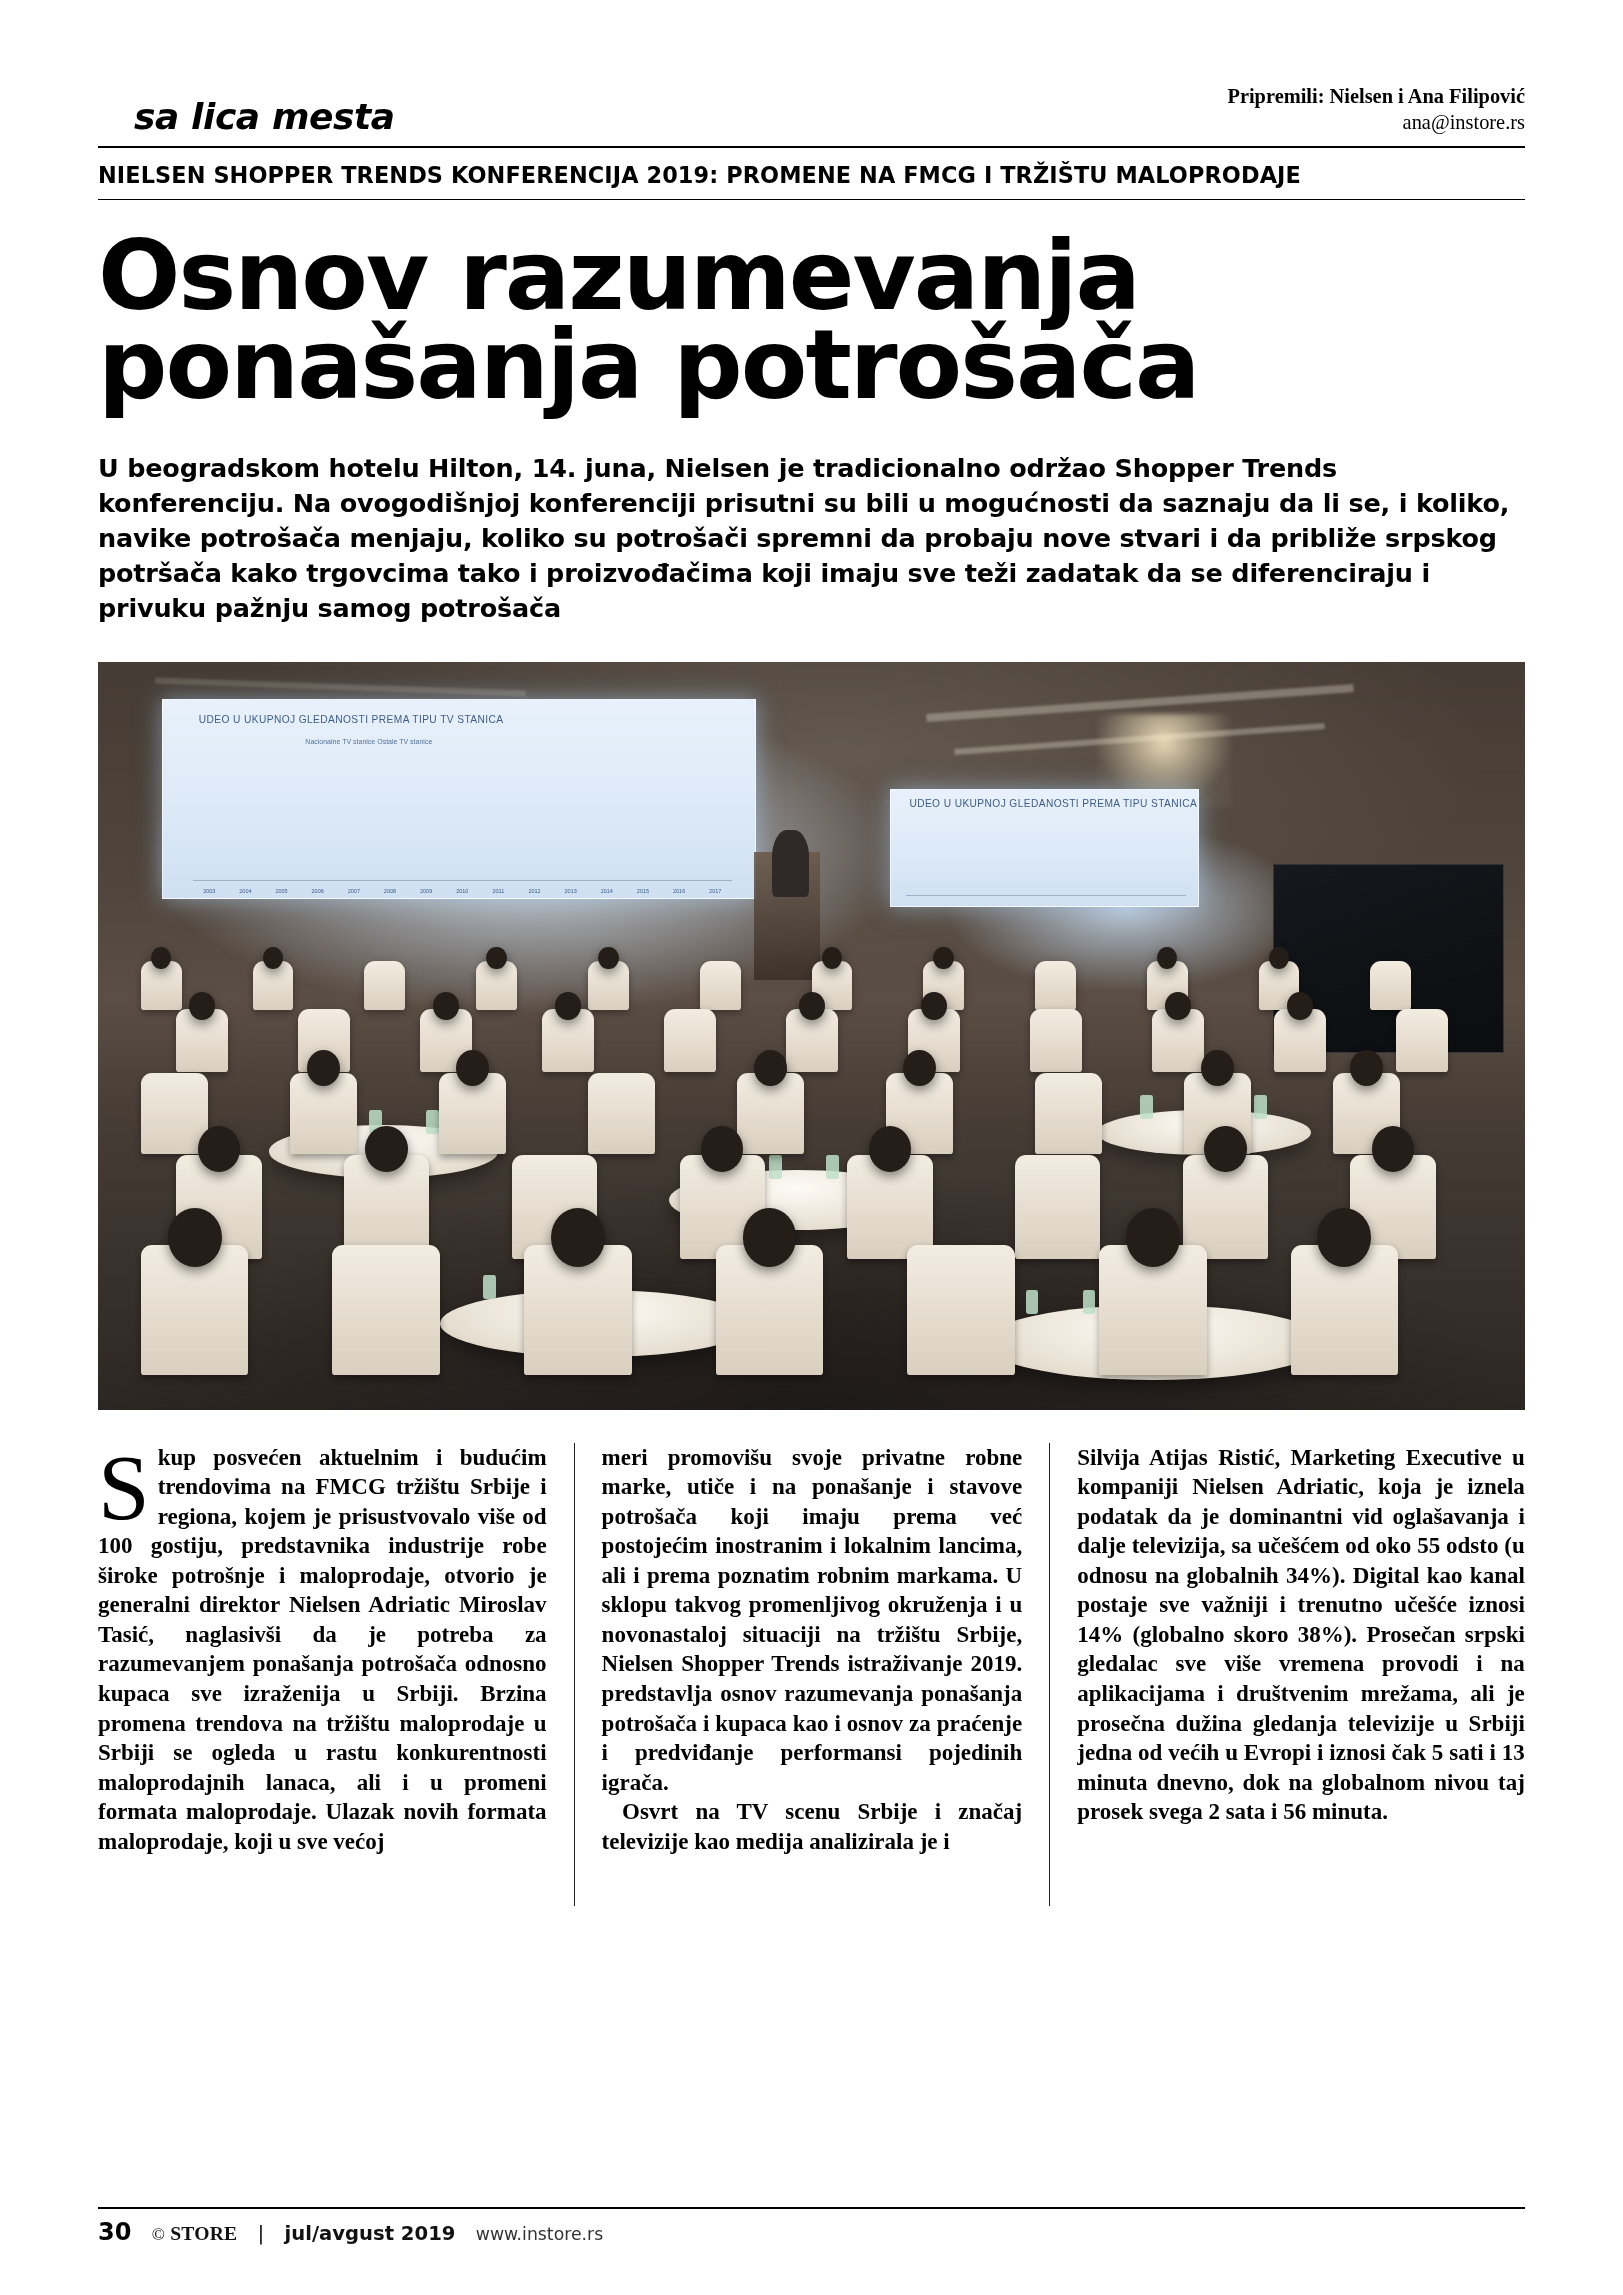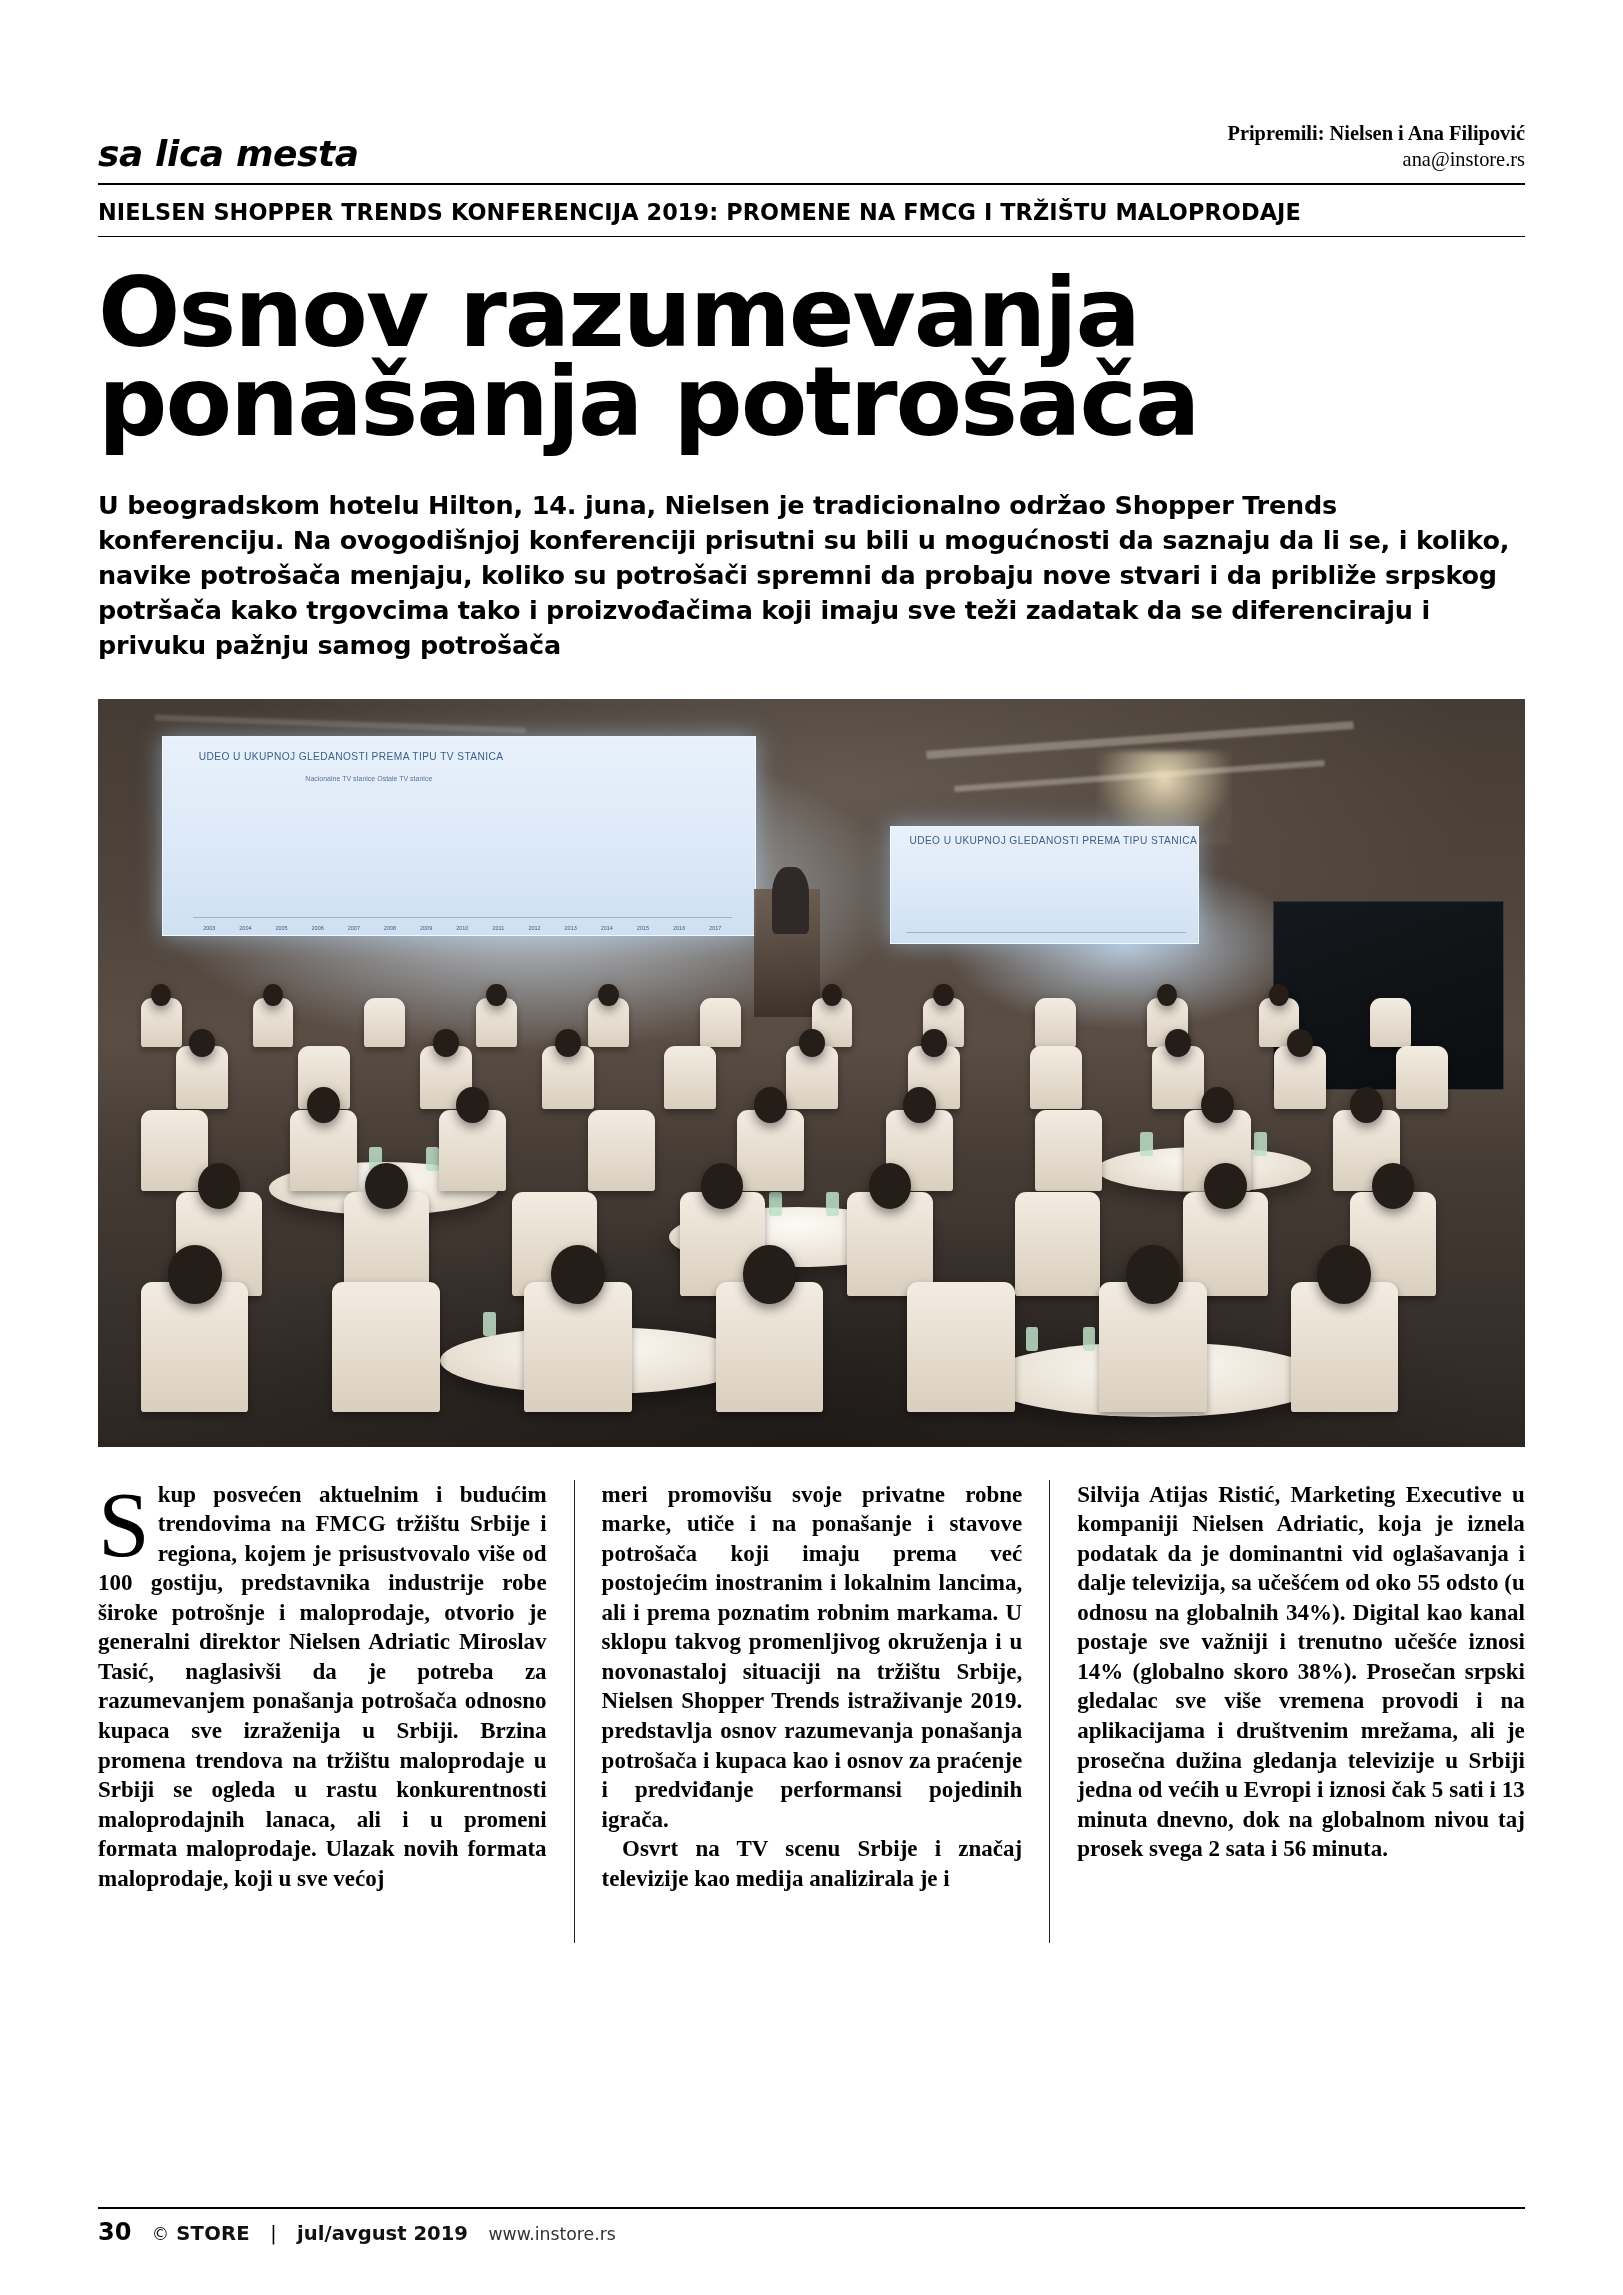--- a/index.html
+++ b/index.html
@@ -20,21 +20,22 @@
     height: 2295px;
     box-sizing: border-box;
     padding: 0 98px;
   }
 
   
   .masthead {
     display: flex;
     align-items: flex-end;
     justify-content: space-between;
-    padding-top: 120px;
+    padding-top: 83px;
+    margin-left: 36px;
   }
   .kicker {
     font-family: "DejaVu Sans", sans-serif;
     font-weight: bold;
     font-style: italic;
     font-size: 36px;
     letter-spacing: -0.4px;
     color: #000;
     line-height: 1;
   }
@@ -244,21 +245,21 @@
     position: absolute;
     left: 98px; right: 98px; bottom: 49px;
     border-top: 2.4px solid #000;
     padding-top: 9.4px;
     display: flex;
     align-items: baseline;
     gap: 20.4px;
     font-family: "DejaVu Sans", sans-serif;
   }
   .pageno { font-size: 24px; font-weight: bold; color: #000; }
-  .brand { font-size: 19.6px; font-weight: bold; letter-spacing: 0.2px; }
+  .brand { font-size: 19.6px; font-weight: bold; letter-spacing: 0.2px; font-family: Liberation Serif, serif; }
   .brand .cmark { font-weight: normal; font-size: 17.3px; }
   .sep { color: #000; font-size: 19px; }
   .issue { font-size: 19.6px; font-weight: bold; }
   .site { font-size: 17.3px; color: #333; }
 </style>
 </head>
 <body>
 
 <div class="page">
 

